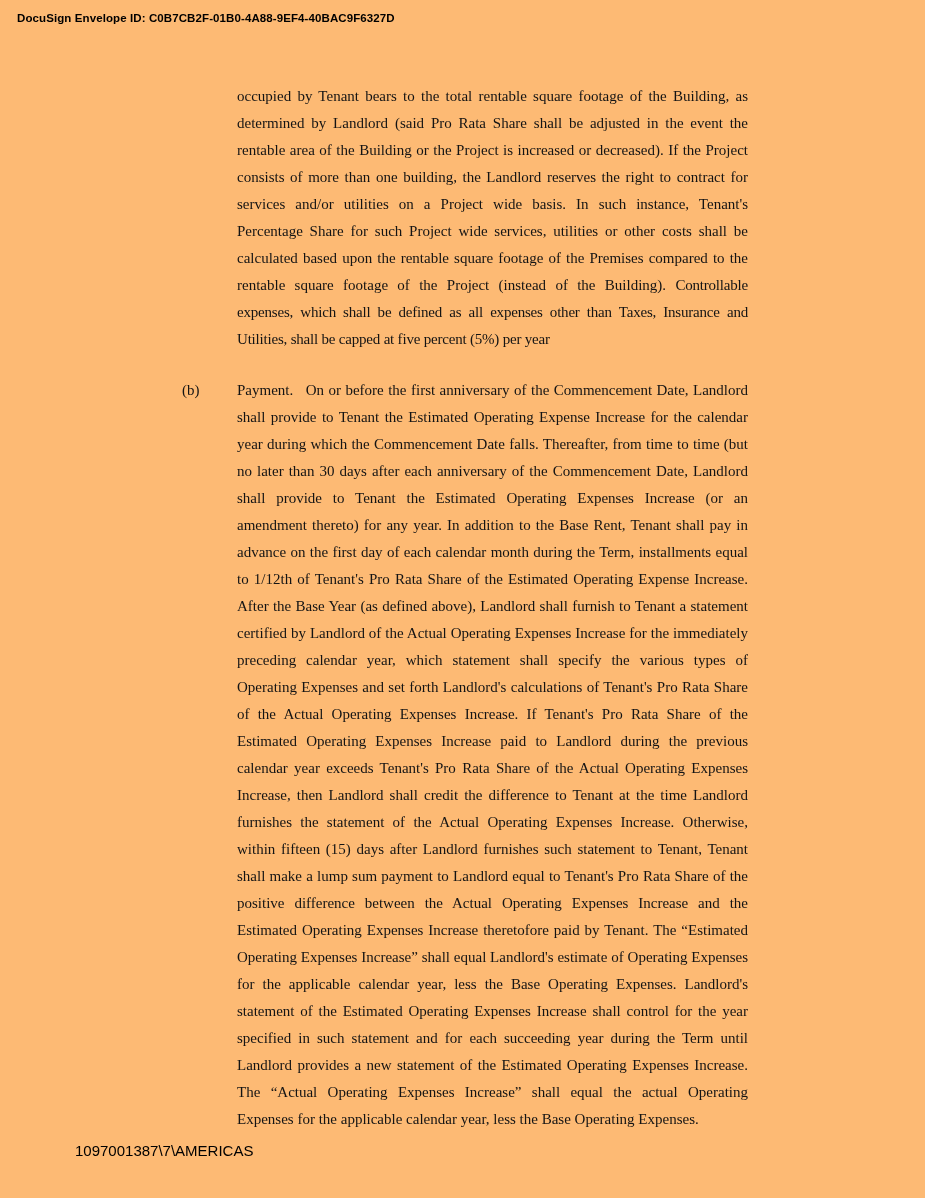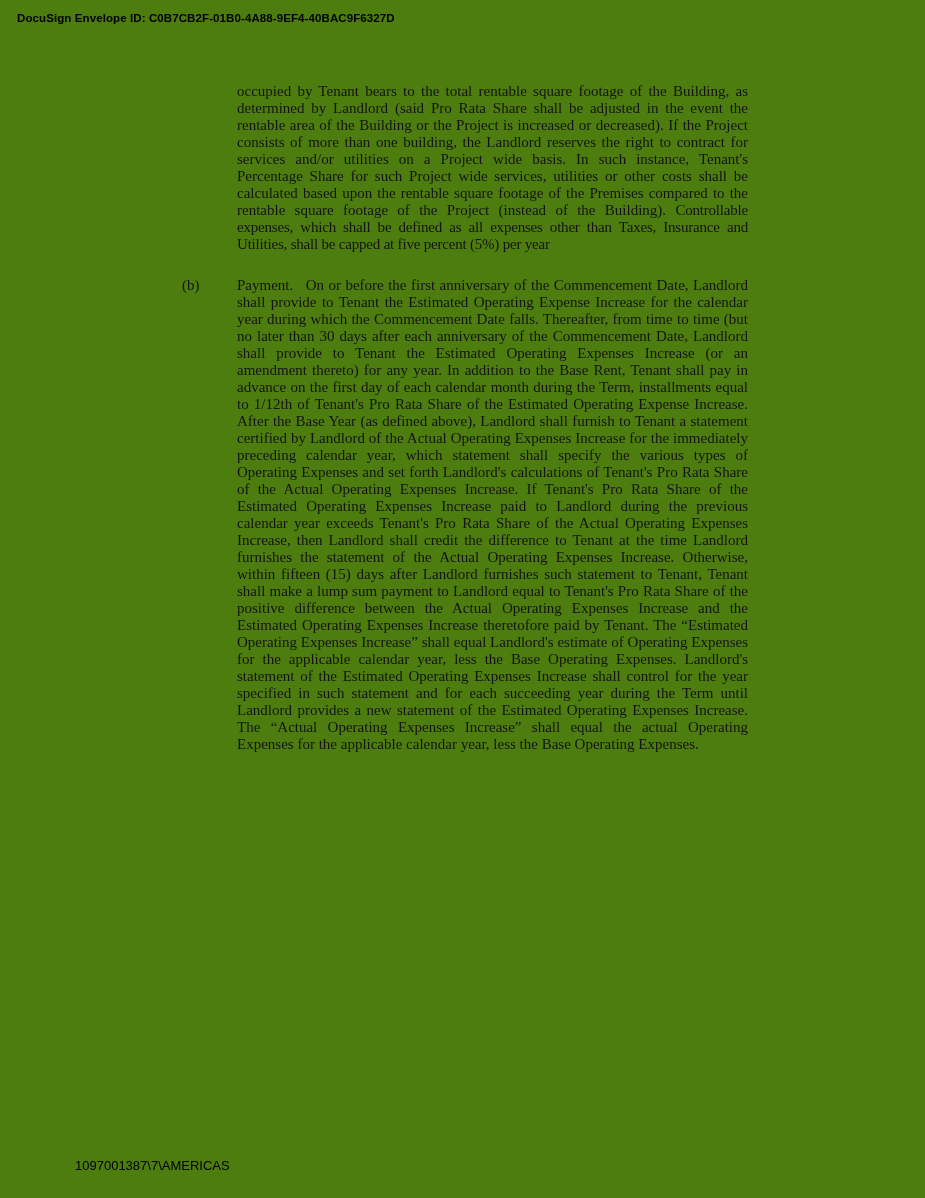--- a/index.html
+++ b/index.html
@@ -4,21 +4,21 @@
 <style>
   html, body {
     margin: 0;
     padding: 0;
     background: #e8e8e8;
   }
   .page {
     position: relative;
     width: 925px;
     height: 1198px;
-    background: #4d7c0f;
+    background: #fdba74;
     margin: 0 auto;
     overflow: hidden;
     font-family: "Liberation Serif", serif;
     color: #141414;
   }
   .envelope-id {
     position: absolute;
     left: 17px;
     top: 12px;
     font-family: "Liberation Sans", sans-serif;
@@ -26,21 +26,21 @@
     font-weight: bold;
     color: #000000;
     letter-spacing: 0.1px;
   }
   .content {
     position: absolute;
     left: 182px;
     top: 83px;
     width: 566px;
     font-size: 15px;
-    line-height: 17px;
+    line-height: 27px;
     text-align: justify;
   }
   .para-a {
     margin: 0 0 0 55px;
     text-align: justify;
   }
   .para-a .inserted {
     letter-spacing: -0.2px;
   }
   .para-b {
@@ -57,23 +57,22 @@
     text-align: justify;
   }
   .heading-underline {
     margin-right: 8px;
   }
   .footer-ref {
     position: absolute;
     left: 75px;
     top: 1142px;
     font-family: "Liberation Sans", sans-serif;
-    font-size: 13px;
+    font-size: 15px;
     color: #000000;
-    margin-top: 16px;
   }
 </style>
 </head>
 <body>
 
 <div class="page">
 
   <div class="envelope-id">DocuSign Envelope ID: C0B7CB2F-01B0-4A88-9EF4-40BAC9F6327D</div>
 
   <div class="content">

